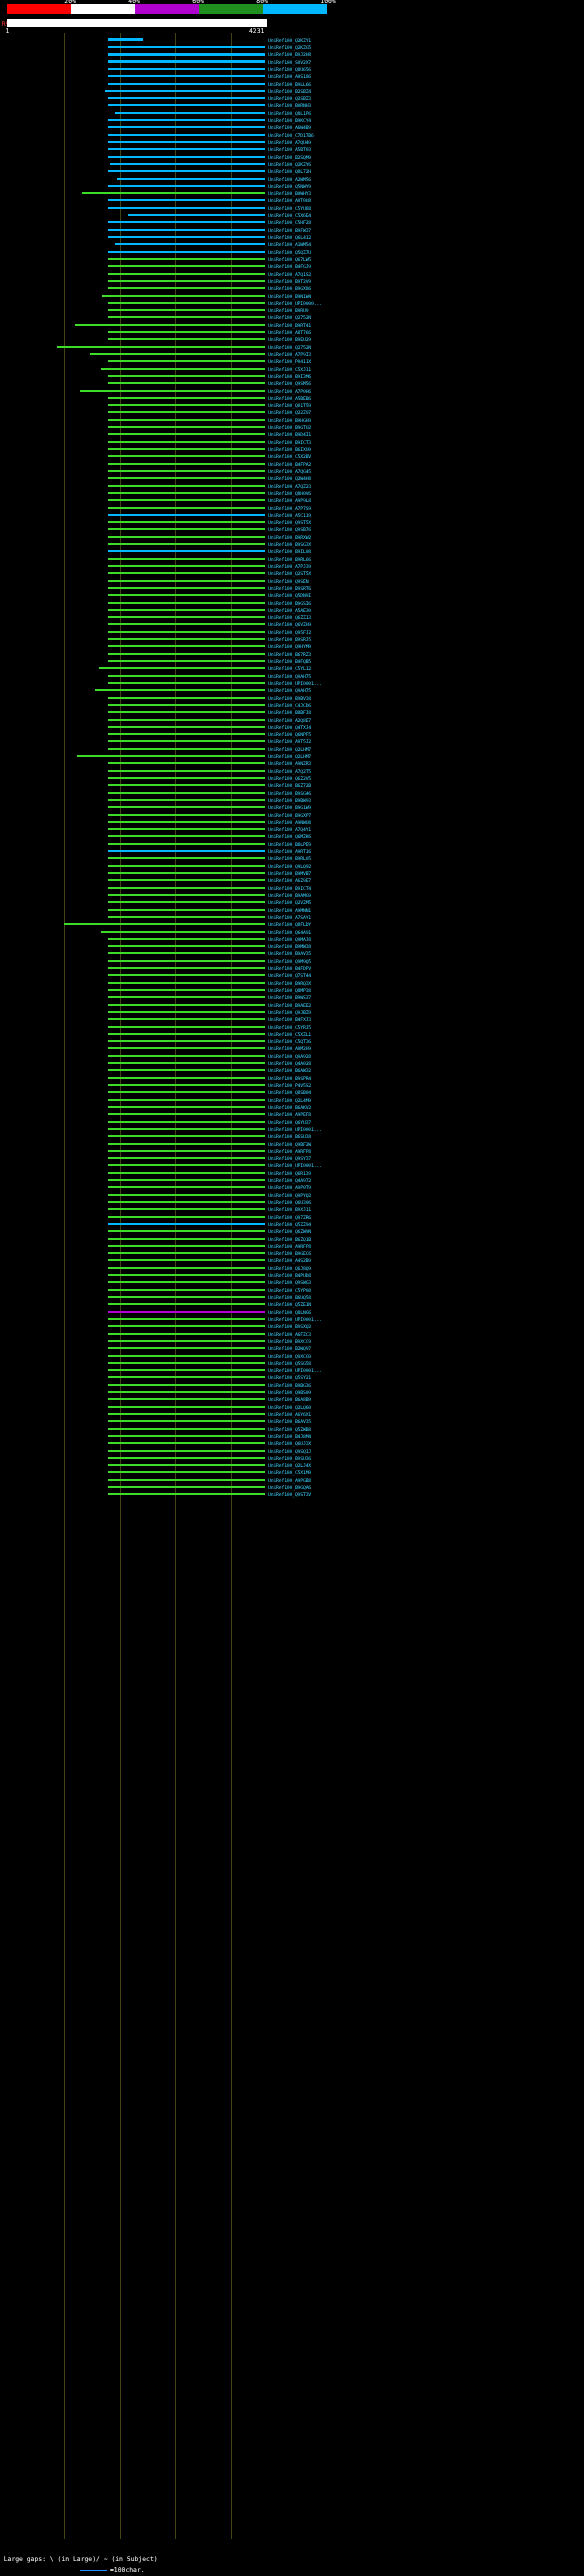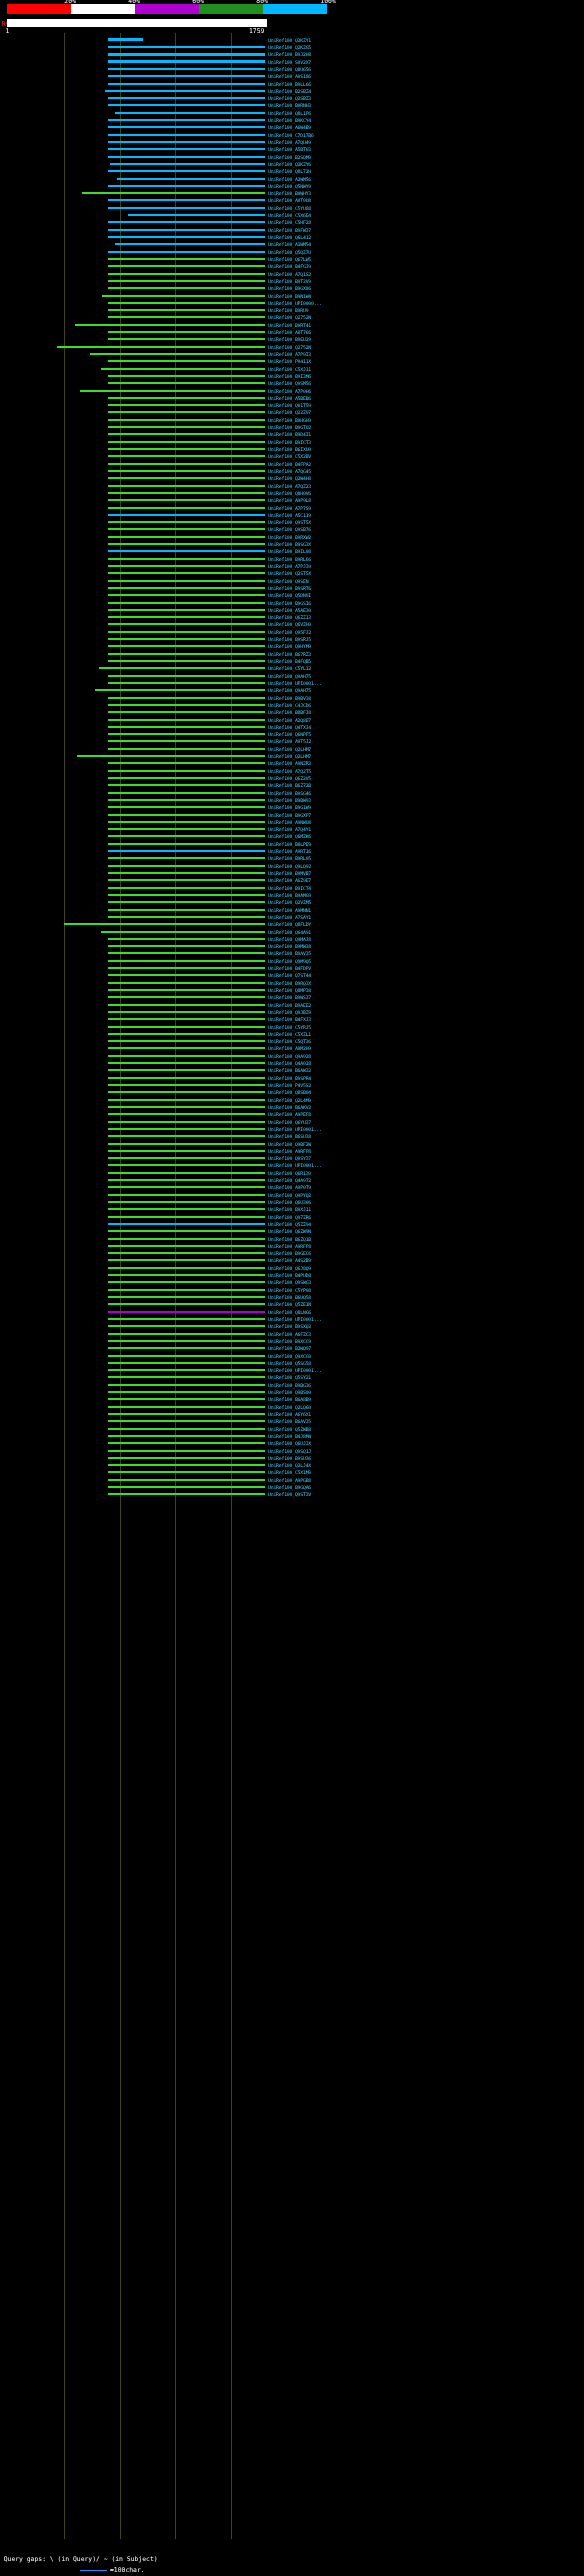--- a/index.html
+++ b/index.html
@@ -47,21 +47,21 @@
       <div style="background: rgb(255, 255, 255); width: 20%;"></div>
       <div style="background: rgb(176, 0, 208); width: 20%;"></div>
       <div style="background: rgb(31, 143, 31); width: 20%;"></div>
       <div style="background: rgb(0, 184, 255); width: 20%;"></div>
     </div>
 
   <div class="qlabel">R97406397</div>
   <div class="qbar"></div>
   <div class="qticks">
     <span style="left:5.5px">1</span>
-    <span style="left:249px">1759</span>
+    <span style="left:249px">4231</span>
   </div>
 
   <div id="plot">
       <div class="gridline" style="left: 64px;"></div>
       <div class="gridline" style="left: 120px;"></div>
       <div class="gridline" style="left: 175px;"></div>
       <div class="gridline" style="left: 231px;"></div>
       <div class="row" style="top: 3.7px; width: 585px;">
         <div class="hsp" style="left: 108px; width: 35px; background: rgb(0, 184, 255);"></div>
         <div class="lbl">UniRef100_Q2KZY1</div>
@@ -857,17 +857,17 @@
       <div class="row" style="top: 1451px; width: 585px;">
         <div class="hsp" style="left: 108px; width: 157px; background: rgb(60, 220, 40);"></div>
         <div class="lbl">UniRef100_B9GQA6</div>
       </div>
       <div class="row" style="top: 1458px; width: 585px;">
         <div class="hsp" style="left: 108px; width: 157px; background: rgb(60, 220, 40);"></div>
         <div class="lbl">UniRef100_Q9ST3V</div>
       </div>
     </div>
 
-  <div class="foot1">Query gaps: \ (in Query)/ ~ (in Subject)</div>
+  <div class="foot1">Large gaps: \ (in Large)/ ~ (in Subject)</div>
   <div class="footline"></div>
   <div class="foot2">=100char.</div>
 </div>
 
 
 </body></html>

